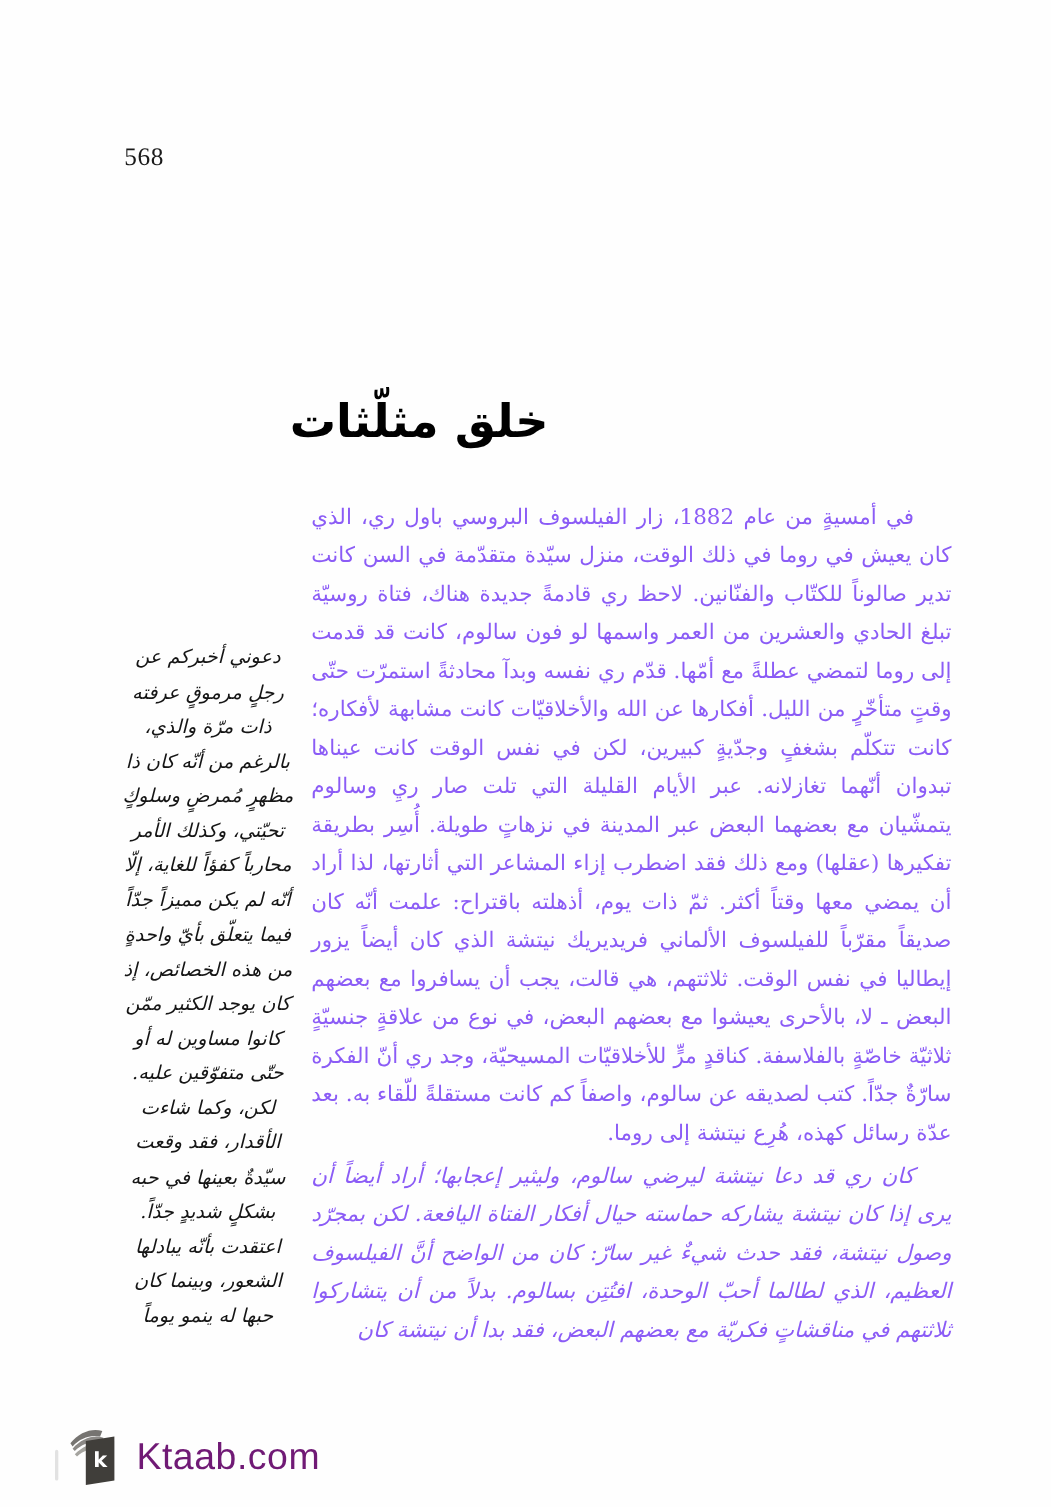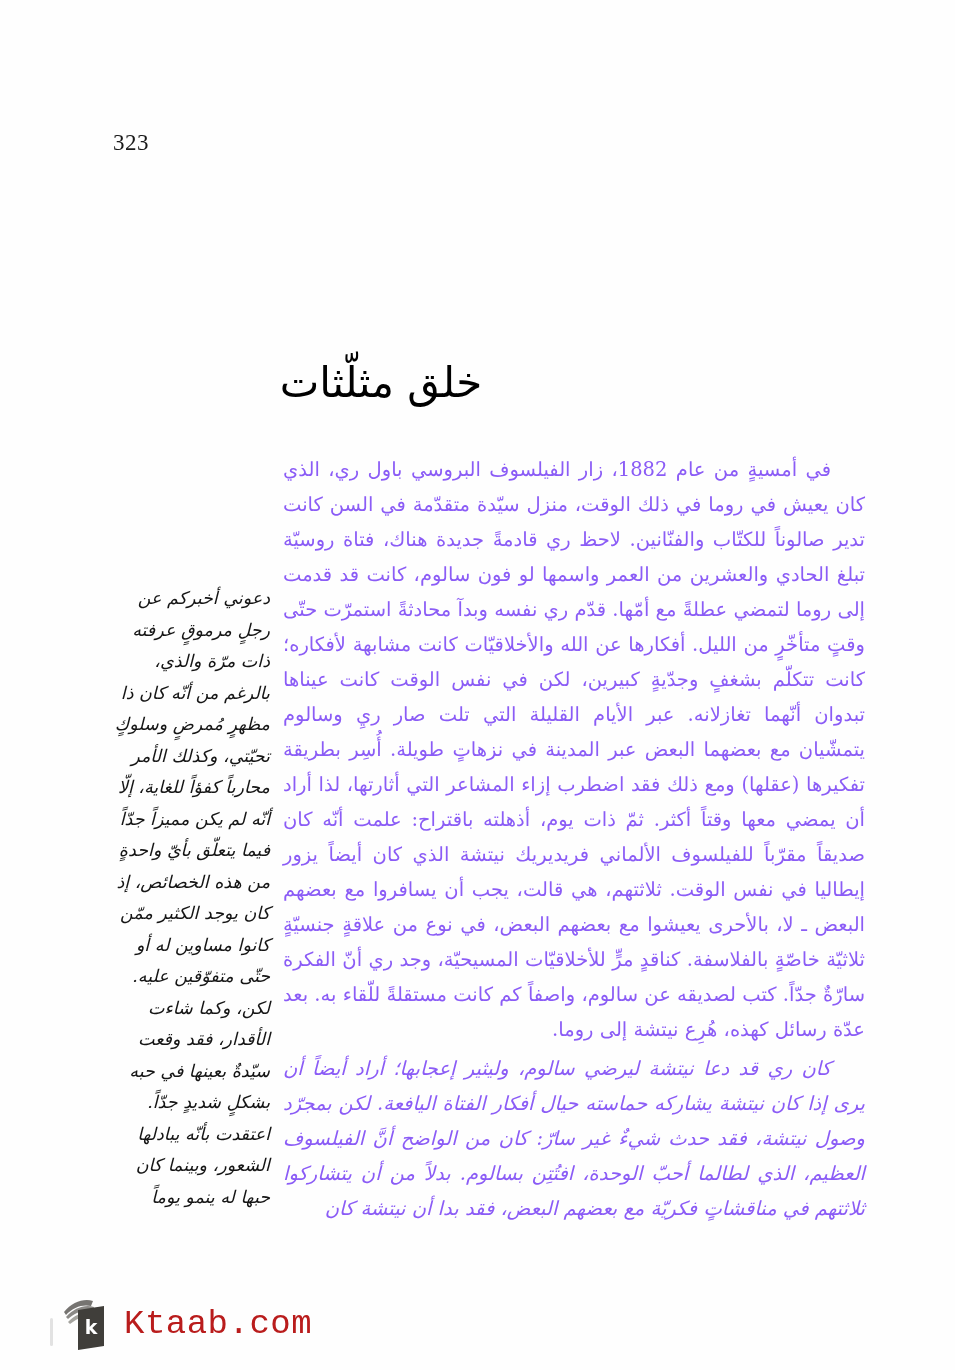--- a/index.html
+++ b/index.html
@@ -38,21 +38,21 @@
 
   
   .chapter-title {
     position: absolute;
     right: 283px;
     top: 330px;
     width: 582px;
     text-align: center;
     font-family: "DejaVu Sans", "Liberation Sans", sans-serif;
     font-size: 42px;
-    font-weight: 400;
+    font-weight: 700;
     color: #000000;
     line-height: 1.2;
     direction: rtl;
   }
 
   
   .body-column {
     position: absolute;
     right: 90px;
     top: 452px;
@@ -72,20 +72,21 @@
   }
   .body-column p:last-child { margin-bottom: 0; font-style: italic; }
 
   
   .margin-note {
     position: absolute;
     left: 108px;
     top: 583px;
     width: 162px;
     direction: rtl;
+    text-align: center;
     font-family: "DejaVu Serif", "Liberation Serif", serif;
     font-style: italic;
     font-size: 17.5px;
     line-height: 31.5px;
     color: #151515;
     letter-spacing: -0.2px;
   }
   .margin-note p { margin: 0; }
 
   
@@ -99,42 +100,42 @@
     direction: ltr;
   }
   .wm-logo {
     position: relative;
     width: 52px;
     height: 56px;
     flex: 0 0 auto;
   }
   .wm-logo svg { display: block; }
   .wm-text {
-    font-family: Liberation Mono, monospace;
+    font-family: Liberation Sans, sans-serif;
     font-size: 34px;
-    color: #b91c1c;
+    color: #701a75;
     letter-spacing: 0.5px;
     line-height: 1;
   }
   .scan-speck {
     position: absolute;
     left: 50px;
     top: 1318px;
     width: 3px;
     height: 28px;
     background: #e2e2e2;
     border-radius: 2px;
   }
 </style>
 </head>
 <body>
 
 <div class="page">
 
-  <div class="page-number">323</div>
+  <div class="page-number">568</div>
 
   <h1 class="chapter-title">خلق مثلّثات</h1>
 
   <div class="body-column">
     <p>في أمسيةٍ من عام 1882، زار الفيلسوف البروسي باول ري، الذي كان يعيش في روما في ذلك الوقت، منزل سيّدة متقدّمة في السن كانت تدير صالوناً للكتّاب والفنّانين. لاحظ ري قادمةً جديدة هناك، فتاة روسيّة تبلغ الحادي والعشرين من العمر واسمها لو فون سالوم، كانت قد قدمت إلى روما لتمضي عطلةً مع أمّها. قدّم ري نفسه وبدآ محادثةً استمرّت حتّى وقتٍ متأخّرٍ من الليل. أفكارها عن الله والأخلاقيّات كانت مشابهة لأفكاره؛ كانت تتكلّم بشغفٍ وجدّيةٍ كبيرين، لكن في نفس الوقت كانت عيناها تبدوان أنّهما تغازلانه. عبر الأيام القليلة التي تلت صار ريِ وسالوم يتمشّيان مع بعضهما البعض عبر المدينة في نزهاتٍ طويلة. أُسِر بطريقة تفكيرها (عقلها) ومع ذلك فقد اضطرب إزاء المشاعر التي أثارتها، لذا أراد أن يمضي معها وقتاً أكثر. ثمّ ذات يوم، أذهلته باقتراح: علمت أنّه كان صديقاً مقرّباً للفيلسوف الألماني فريديريك نيتشة الذي كان أيضاً يزور إيطاليا في نفس الوقت. ثلاثتهم، هي قالت، يجب أن يسافروا مع بعضهم البعض ـ لا، بالأحرى يعيشوا مع بعضهم البعض، في نوع من علاقةٍ جنسيّةٍ ثلاثيّة خاصّةٍ بالفلاسفة. كناقدٍ مرٍّ للأخلاقيّات المسيحيّة، وجد ري أنّ الفكرة سارّةٌ جدّاً. كتب لصديقه عن سالوم، واصفاً كم كانت مستقلةً للّقاء به. بعد عدّة رسائل كهذه، هُرِع نيتشة إلى روما.</p>
     <p>كان ري قد دعا نيتشة ليرضي سالوم، وليثير إعجابها؛ أراد أيضاً أن يرى إذا كان نيتشة يشاركه حماسته حيال أفكار الفتاة اليافعة. لكن بمجرّد وصول نيتشة، فقد حدث شيءٌ غير سارّ: كان من الواضح أنَّ الفيلسوف العظيم، الذي لطالما أحبّ الوحدة، افتُتِن بسالوم. بدلاً من أن يتشاركوا ثلاثتهم في مناقشاتٍ فكريّة مع بعضهم البعض، فقد بدا أن نيتشة كان</p>
   </div>
 
   <aside class="margin-note">
     <p>دعوني أخبركم عن رجلٍ مرموقٍ عرفته ذات مرّة والذي، بالرغم من أنّه كان ذا مظهرٍ مُمرضٍ وسلوكٍ تحيّتي، وكذلك الأمر محارباً كفؤاً للغاية، إلّا أنّه لم يكن مميزاً جدّاً فيما يتعلّق بأيّ واحدةٍ من هذه الخصائص، إذ كان يوجد الكثير ممّن كانوا مساوين له أو حتّى متفوّقين عليه. لكن، وكما شاءت الأقدار، فقد وقعت سيّدةٌ بعينها في حبه بشكلٍ شديدٍ جدّاً. اعتقدت بأنّه يبادلها الشعور، وبينما كان حبها له ينمو يوماً</p>

